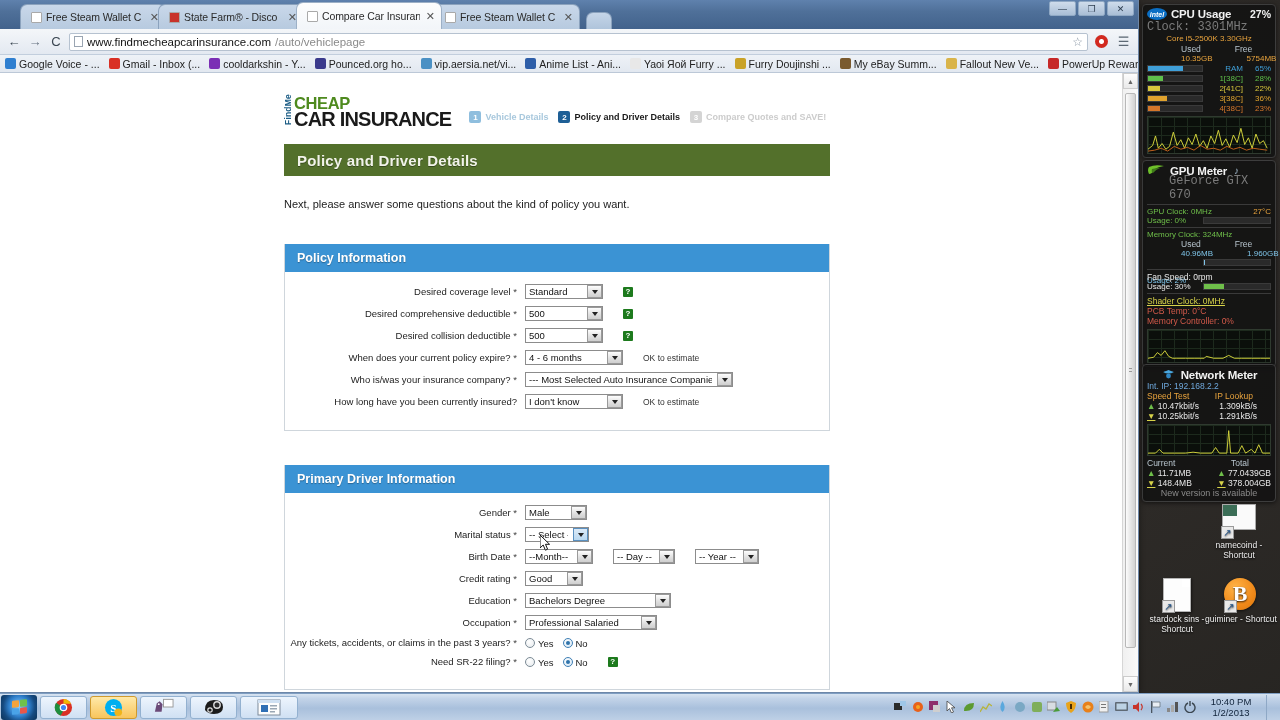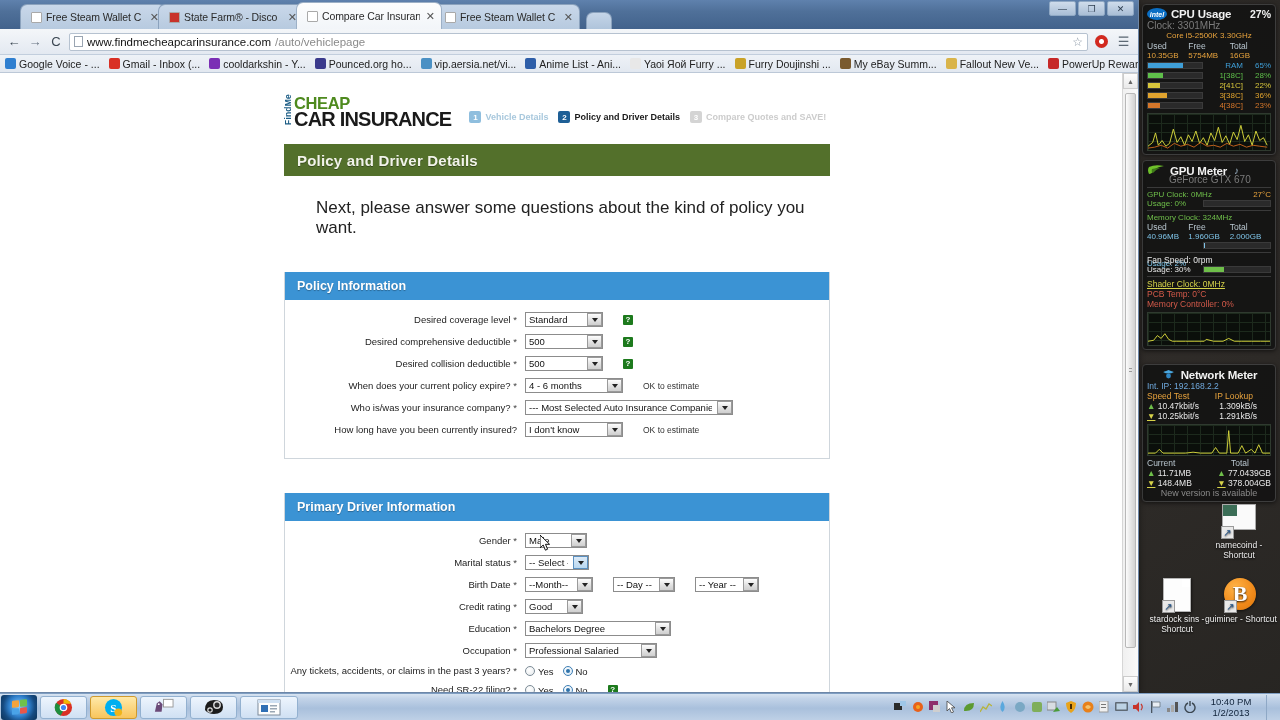--- a/index.html
+++ b/index.html
@@ -156,21 +156,21 @@
   .step.cur  .num{background:#1e5f96;} .step.cur  .lbl{color:#1a1a1a;}
   .step.todo .num{background:#d4d4d4;} .step.todo .lbl{color:#cccccc;}
 
   #greenbar{
     margin-top:15px; height:32px; background:#53702b;
     display:flex; align-items:center; padding-left:13px;
     color:#f1f3e9; font-size:15px; font-weight:bold;
     letter-spacing:.2px;
     text-shadow:0 1px 0 rgba(0,0,0,.35);
   }
-  #intro{ margin-top:22px; font-size:17px; color:#222;margin-left:32px; }
+  #intro{ margin-top:22px; font-size:11px; color:#222; }
 
   .panel{ margin-top:34px; border:1px solid #cfd6dc; border-top:none; }
   .panel-hd{
     height:28px; background:#3b93d4; display:flex; align-items:center;
     padding-left:12px; color:#fff; font-size:12.5px; font-weight:bold;
     text-shadow:0 1px 1px rgba(0,0,0,.3);
   }
   .panel-bd{ background:#fff; padding:12px 0 14px 0; }
 
   .frow{ display:flex; align-items:center; margin-bottom:7px; }
@@ -236,24 +236,24 @@
     position:absolute; left:1142px; width:134px;
     background:rgba(18,18,18,.86);
     border:1px solid #3d3d3d; border-radius:4px;
     color:#cfcfcf; font-size:8px; padding:3px 4px;
     font-family:"Liberation Sans",sans-serif;
     box-shadow:0 1px 4px rgba(0,0,0,.6);
   }
   .g-title{display:flex;align-items:center;gap:4px;}
   .g-title .tname{font-size:11.5px;font-weight:bold;color:#f2f2f2;letter-spacing:-.2px;}
   .g-title .tval{margin-left:auto;font-size:10.5px;font-weight:bold;color:#f2f2f2;}
-  .g-sub{color:#7b7b7b;font-size:10px;}
+  .g-sub{color:#7b7b7b;font-size:12px;font-family:Liberation Mono, monospace;}
   .g-row{display:flex;justify-content:space-between;}
   .cols{display:flex;}
-  .cols>div{flex:1;text-align:left;}
+  .cols>div{flex:1;text-align:left;margin-left:34px;}
   .lbl-b{color:#b9c6cf;}
   .bars{margin-top:1px;}
   .barline{display:flex;align-items:center;gap:4px;height:9px;margin-bottom:1px;}
   .track{flex:1;height:7px;background:#2a2a2a;border:1px solid #3a3a3a;position:relative;}
   .track i{position:absolute;left:0;top:0;bottom:0;display:block;}
   .bname{width:36px;text-align:right;font-size:8px;}
   .bpct{width:24px;text-align:right;font-size:8px;}
   .graph{
     margin-top:3px;height:38px;background:#0b0f0b;border:1px solid #2f3a2f;position:relative;overflow:hidden;
     background-image:linear-gradient(#1d2a1d 1px,transparent 1px),linear-gradient(90deg,#1d2a1d 1px,transparent 1px);

